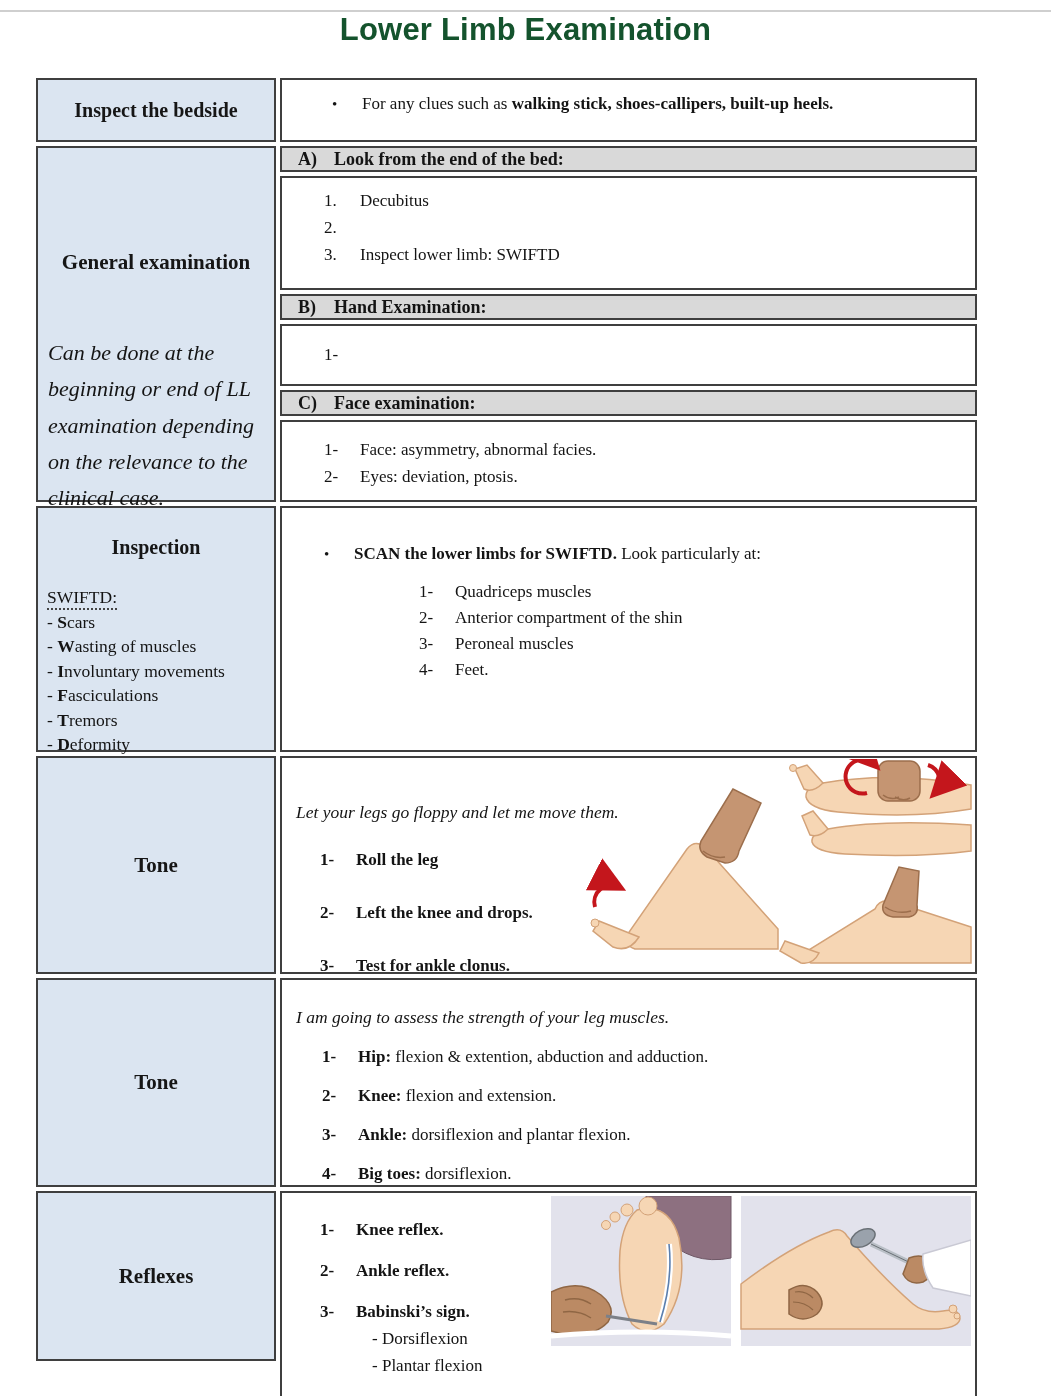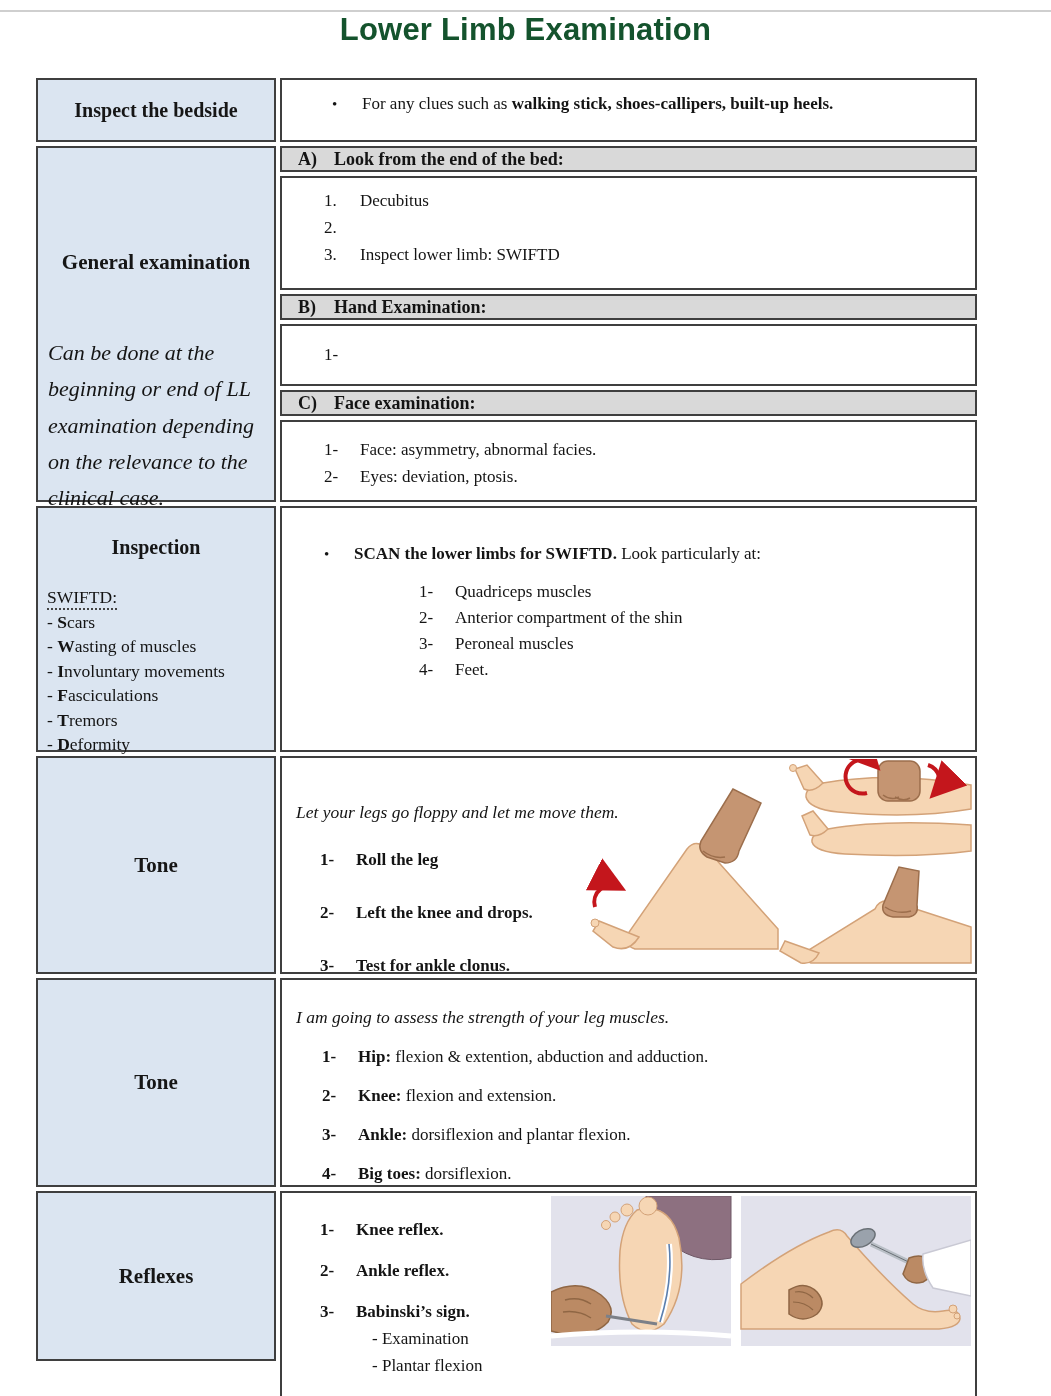--- a/index.html
+++ b/index.html
@@ -242,21 +242,21 @@
             </div>
           <div class="li" style="margin-bottom:15px">
               <span class="num">2-</span>
               <span>Ankle reflex.</span>
             </div>
           <div class="li">
               <span class="num">3-</span>
               <span>Babinski’s sign.</span>
             </div>
           <div style="font-weight:normal; font-size:17px; line-height:27px; padding-left:52px">
-            <div><span>-</span> <span>Examination</span></div>
+            <div><span>-</span> <span>Dorsiflexion</span></div>
             <div><span>-</span> <span>Plantar flexion</span></div>
           </div>
         </div>
 
         <svg width="420" height="152" viewBox="0 0 420 152" style="position:absolute; top:3px; right:4px">
 
           <g>
             <rect x="0" y="0" width="180" height="150" fill="#e2e2ec"></rect>
             <path d="M95,0 L180,0 L180,62 Q140,70 112,40 Q98,22 95,0 Z" fill="#8d7080" stroke="#6f5866" stroke-width="1"></path>
             <path d="M86,14 Q118,6 128,42 Q138,92 113,128 Q96,142 81,128 Q66,100 69,55 Q72,26 86,14 Z" fill="#f6d6b4" stroke="#d3a278" stroke-width="1.5"></path>

